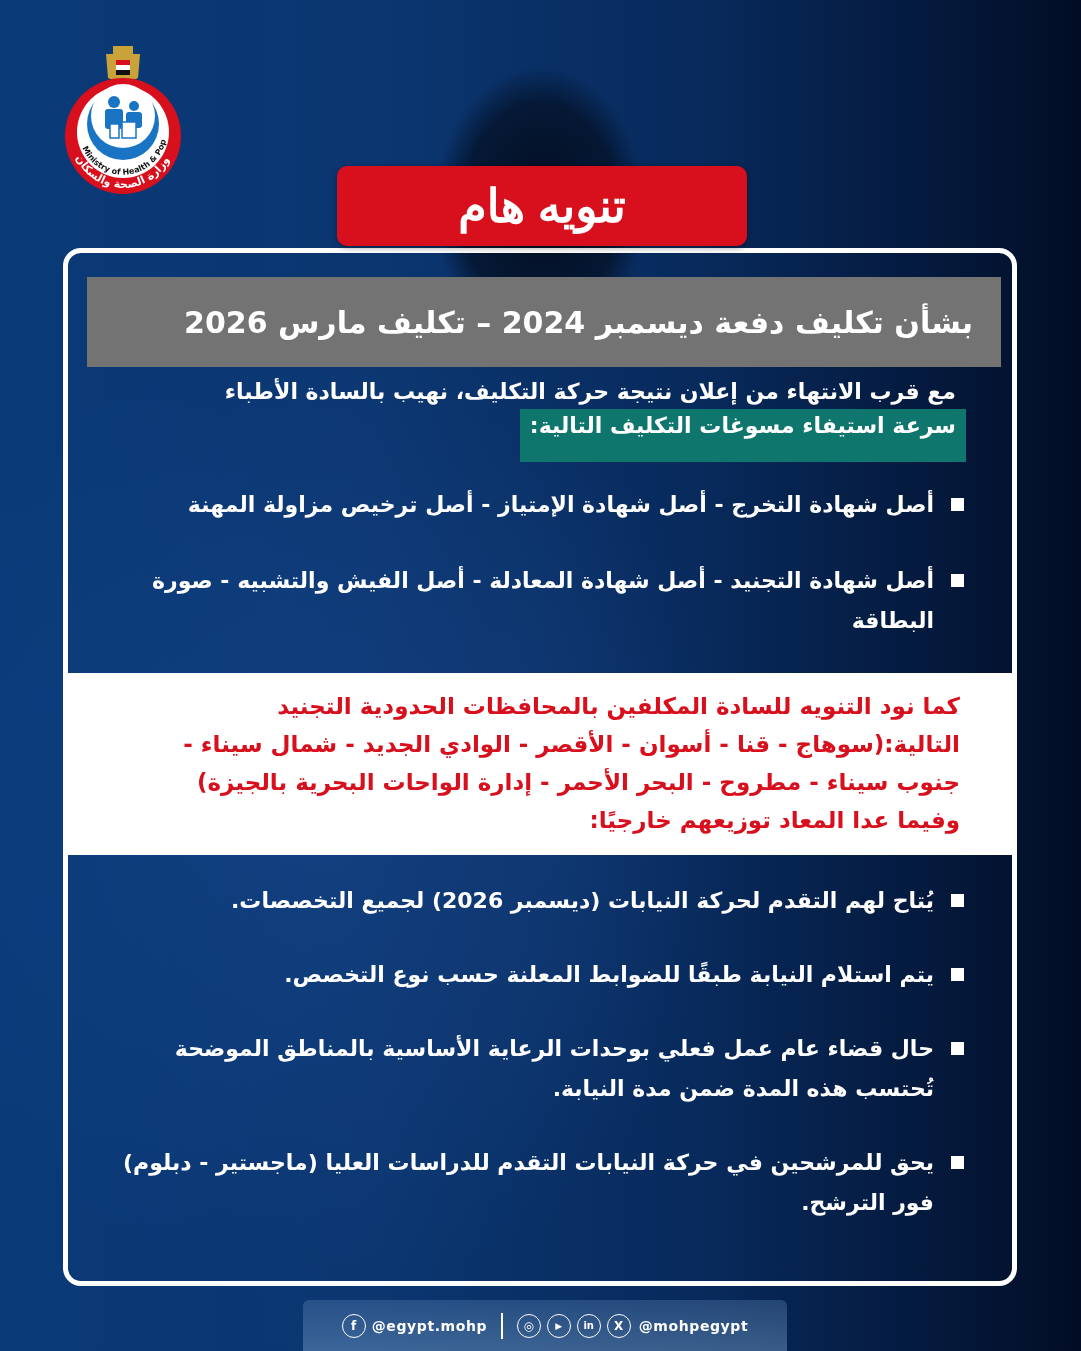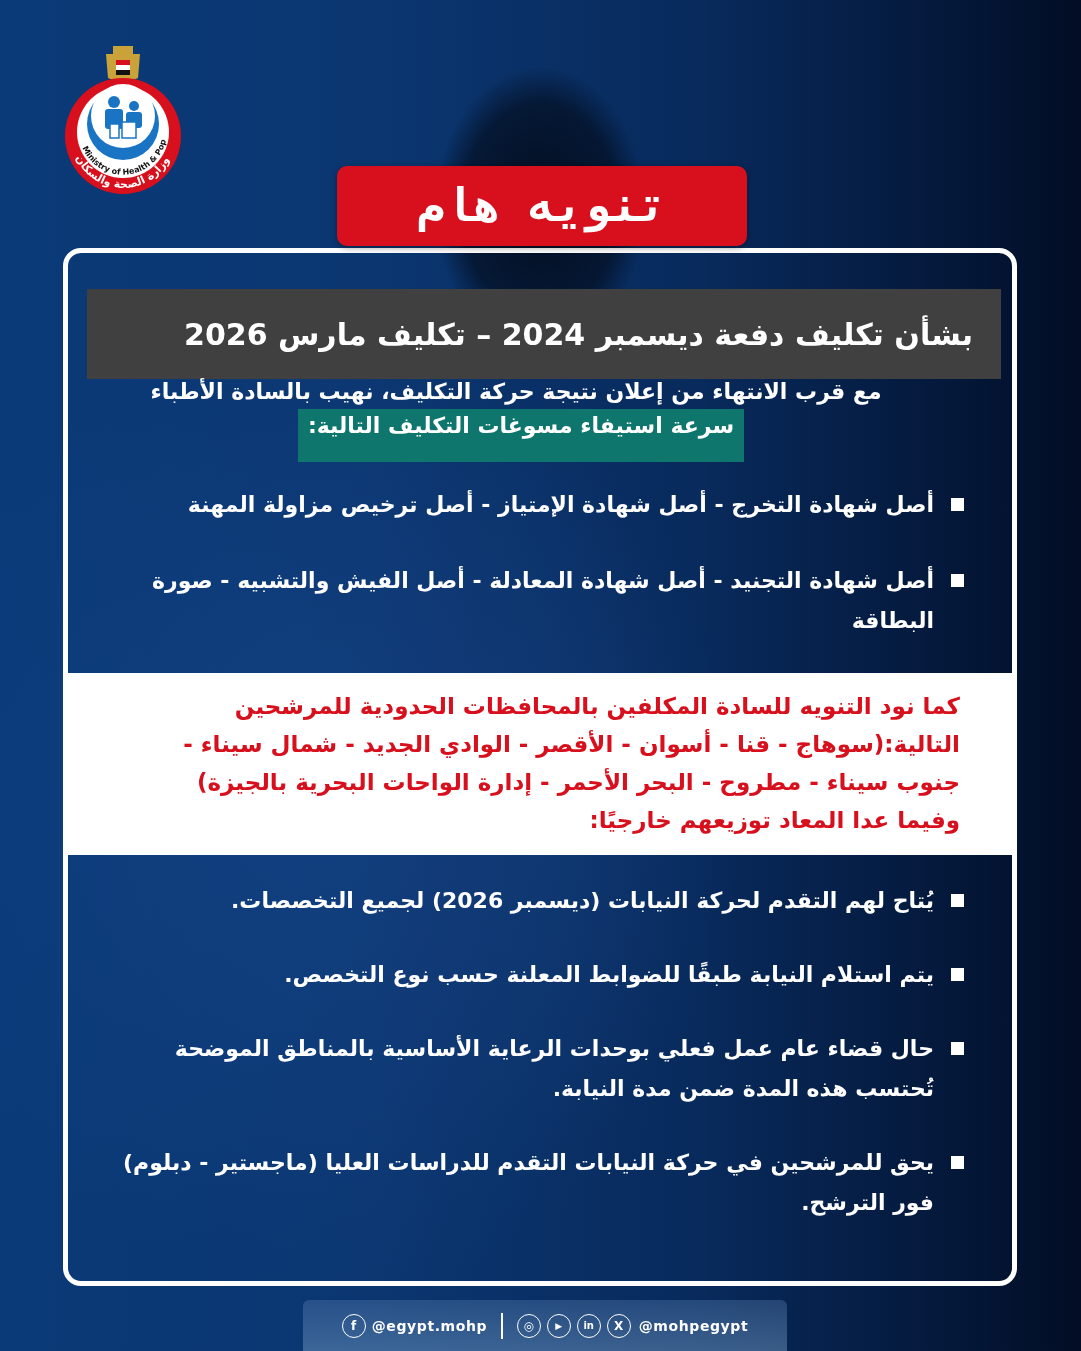--- a/index.html
+++ b/index.html
@@ -28,39 +28,39 @@
     .logo svg { width: 130px; height: 152px; display: block; }
     
     .title-badge {
       position: absolute; left: 337px; top: 166px; width: 410px; height: 80px;
       background: #d80f1c; border-radius: 10px;
       display: flex; align-items: center; justify-content: center;
       box-shadow: 0 2px 6px rgba(0,0,0,0.35);
       z-index: 3;
     }
     .title-badge span {
-      font-family: Liberation Mono, monospace; font-weight: 700; font-size: 46px; color: #fff;
+      font-family: Liberation Sans, sans-serif; font-weight: 700; font-size: 46px; color: #fff;
       direction: rtl;
     }
     
     .card {
       position: absolute; left: 63px; top: 248px; width: 954px; height: 1038px;
       border: 5px solid #ffffff; border-radius: 18px;
       z-index: 2;
     }
     .subtitle-bar {
-      position: absolute; left: 19px; top: 36px; width: 914px; height: 90px;
-      background: #404040;
+      position: absolute; left: 19px; top: 24px; width: 914px; height: 90px;
+      background: #737373;
       display: flex; align-items: center; justify-content: flex-end; padding-right: 28px;
     }
     .subtitle-bar span {
       font-weight: 700; font-size: 30px; color: #fff; direction: rtl; white-space: nowrap;
     }
     .intro {
-      position: absolute; right: 56px; top: 122px; width: 880px; direction: rtl; text-align: center;
+      position: absolute; right: 56px; top: 122px; width: 880px; direction: rtl; text-align: right;
     }
     .intro-line1 {
       font-weight: 700; font-size: 22px; color: #fff; line-height: 34px; white-space: nowrap;
     }
     .intro-line2 {
       display: inline-block; background: #0f766e; color: #fff; font-weight: 700; font-size: 22px;
       line-height: 30px; padding: 2px 10px 21px 10px; margin-right: -10px; margin-top: 0; white-space: nowrap;
     }
     .bullets {
       position: absolute; right: 48px; width: 870px; direction: rtl; text-align: right;
@@ -160,21 +160,21 @@
       <span class="sq"></span>
       <span>أصل شهادة التخرج - أصل شهادة الإمتياز - أصل ترخيص مزاولة المهنة</span>
     </li>
     <li class="bullet">
       <span class="sq"></span>
       <span>أصل شهادة التجنيد - أصل شهادة المعادلة - أصل الفيش والتشبيه - صورة البطاقة</span>
     </li>
   </ul>
 
   <div class="notice-band">
-    <p>كما نود التنويه للسادة المكلفين بالمحافظات الحدودية للمرشحين</p>
+    <p>كما نود التنويه للسادة المكلفين بالمحافظات الحدودية التجنيد</p>
     <p>التالية:(سوهاج - قنا - أسوان - الأقصر - الوادي الجديد - شمال سيناء -</p>
     <p>جنوب سيناء - مطروح - البحر الأحمر - إدارة الواحات البحرية بالجيزة)</p>
     <p>وفيما عدا المعاد توزيعهم خارجيًا:</p>
   </div>
 
   <ul class="bullets bottom">
     <li class="bullet">
       <span class="sq"></span>
       <span>يُتاح لهم التقدم لحركة النيابات (ديسمبر 2026) لجميع التخصصات.</span>
     </li>

